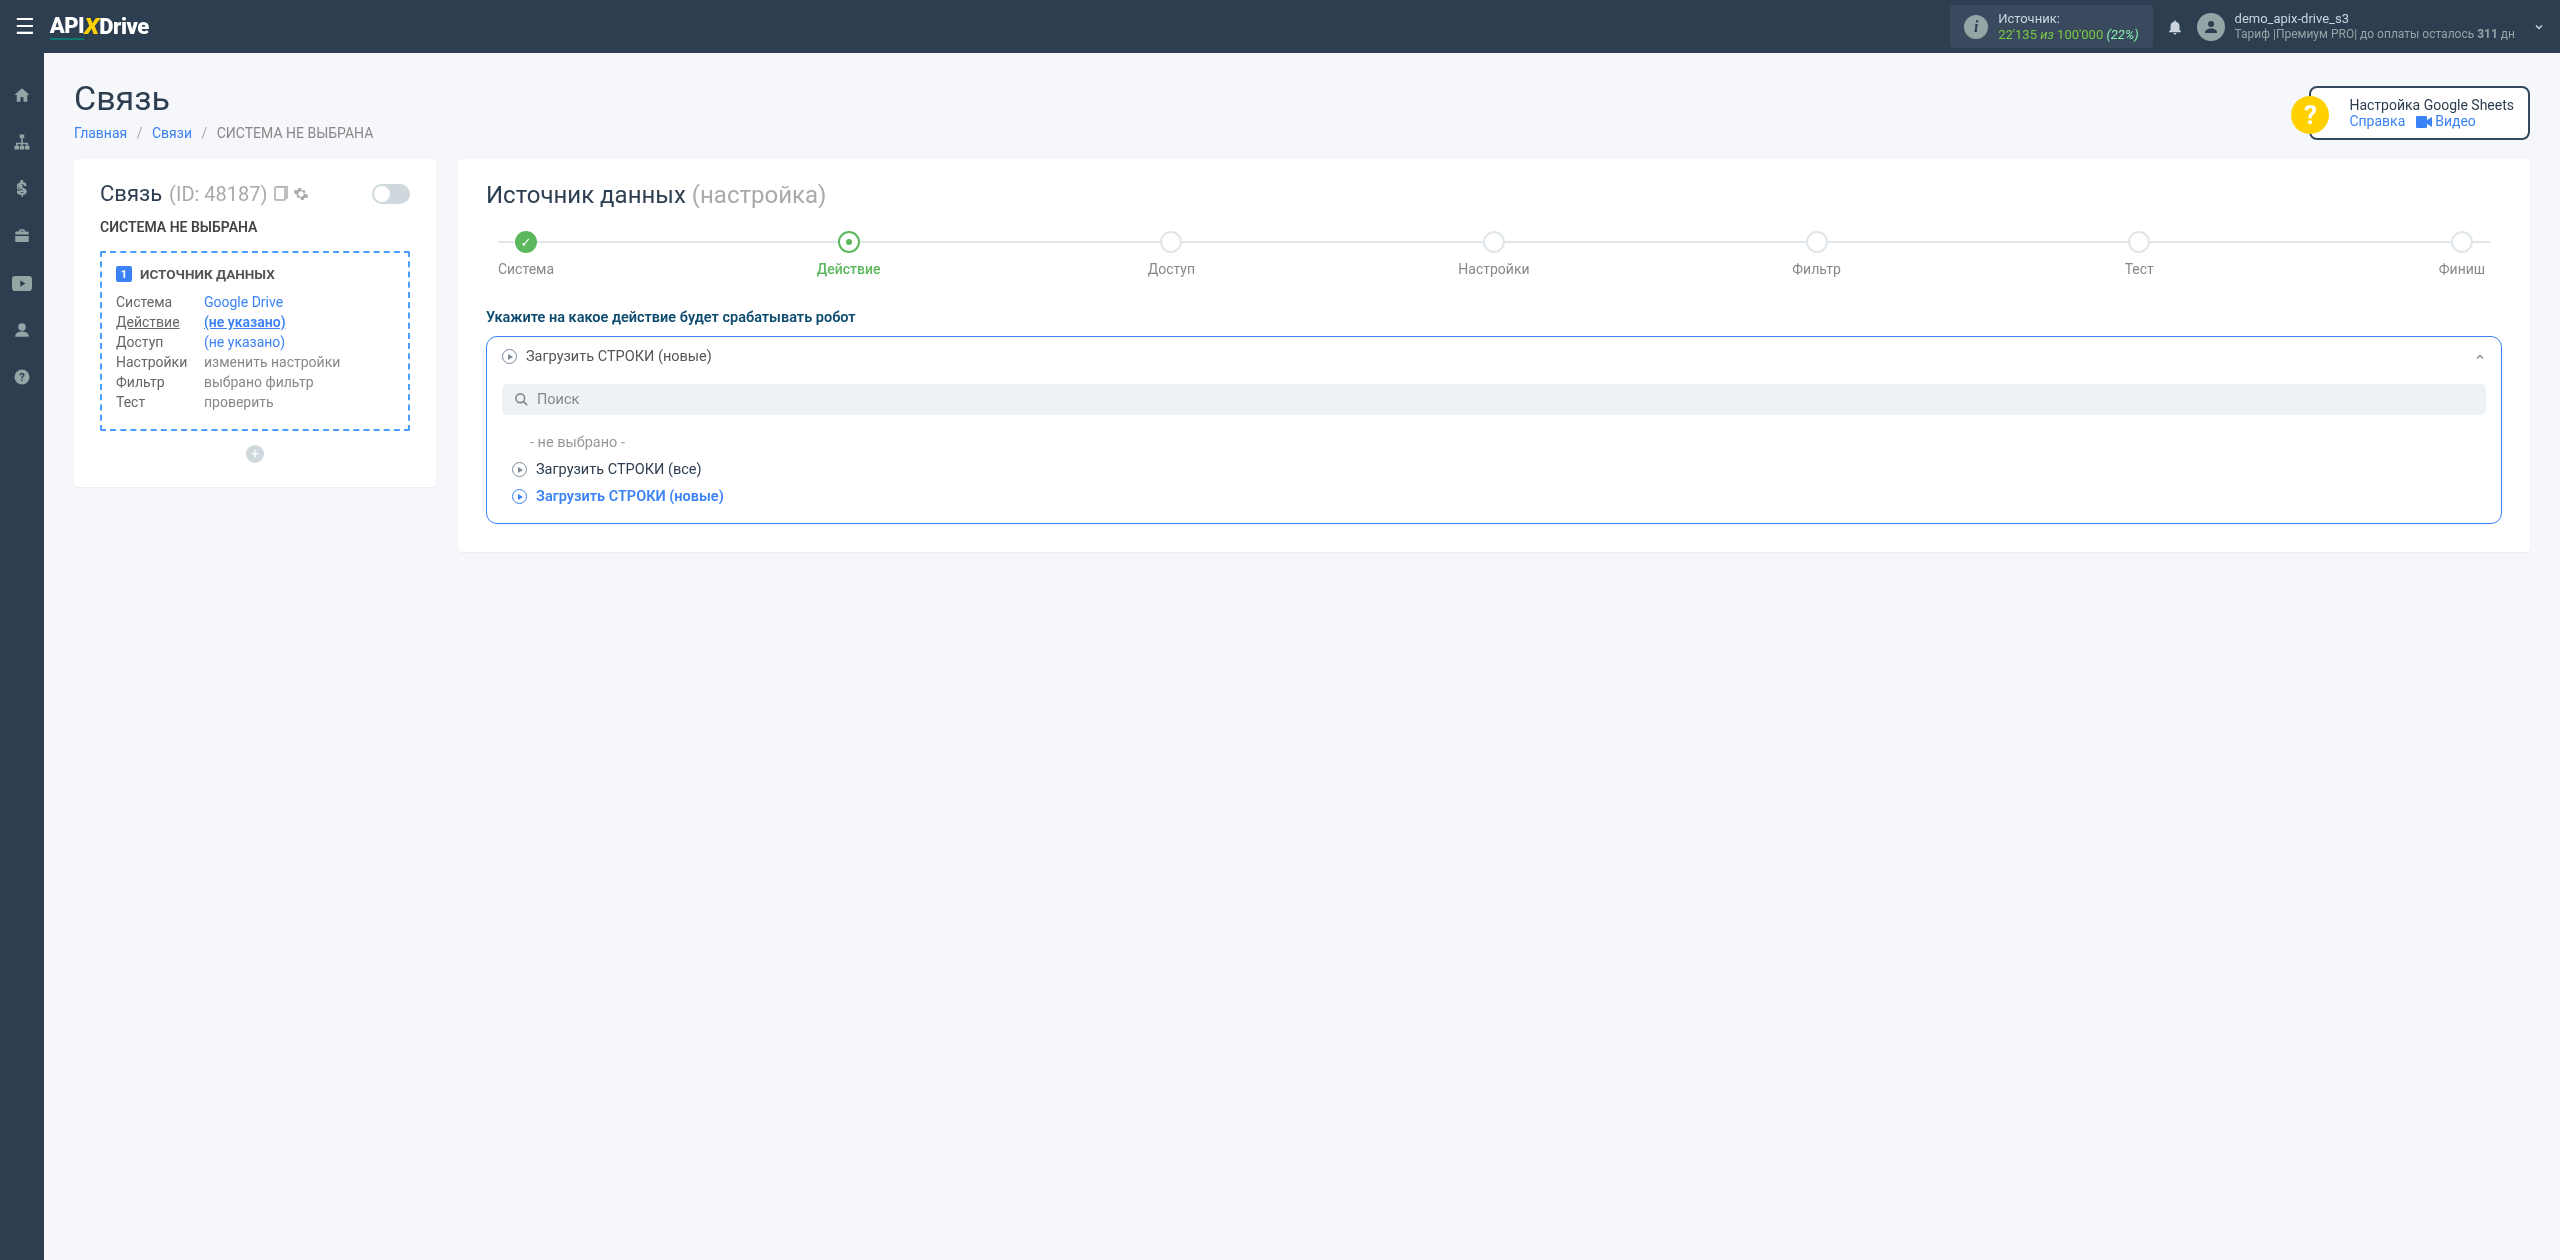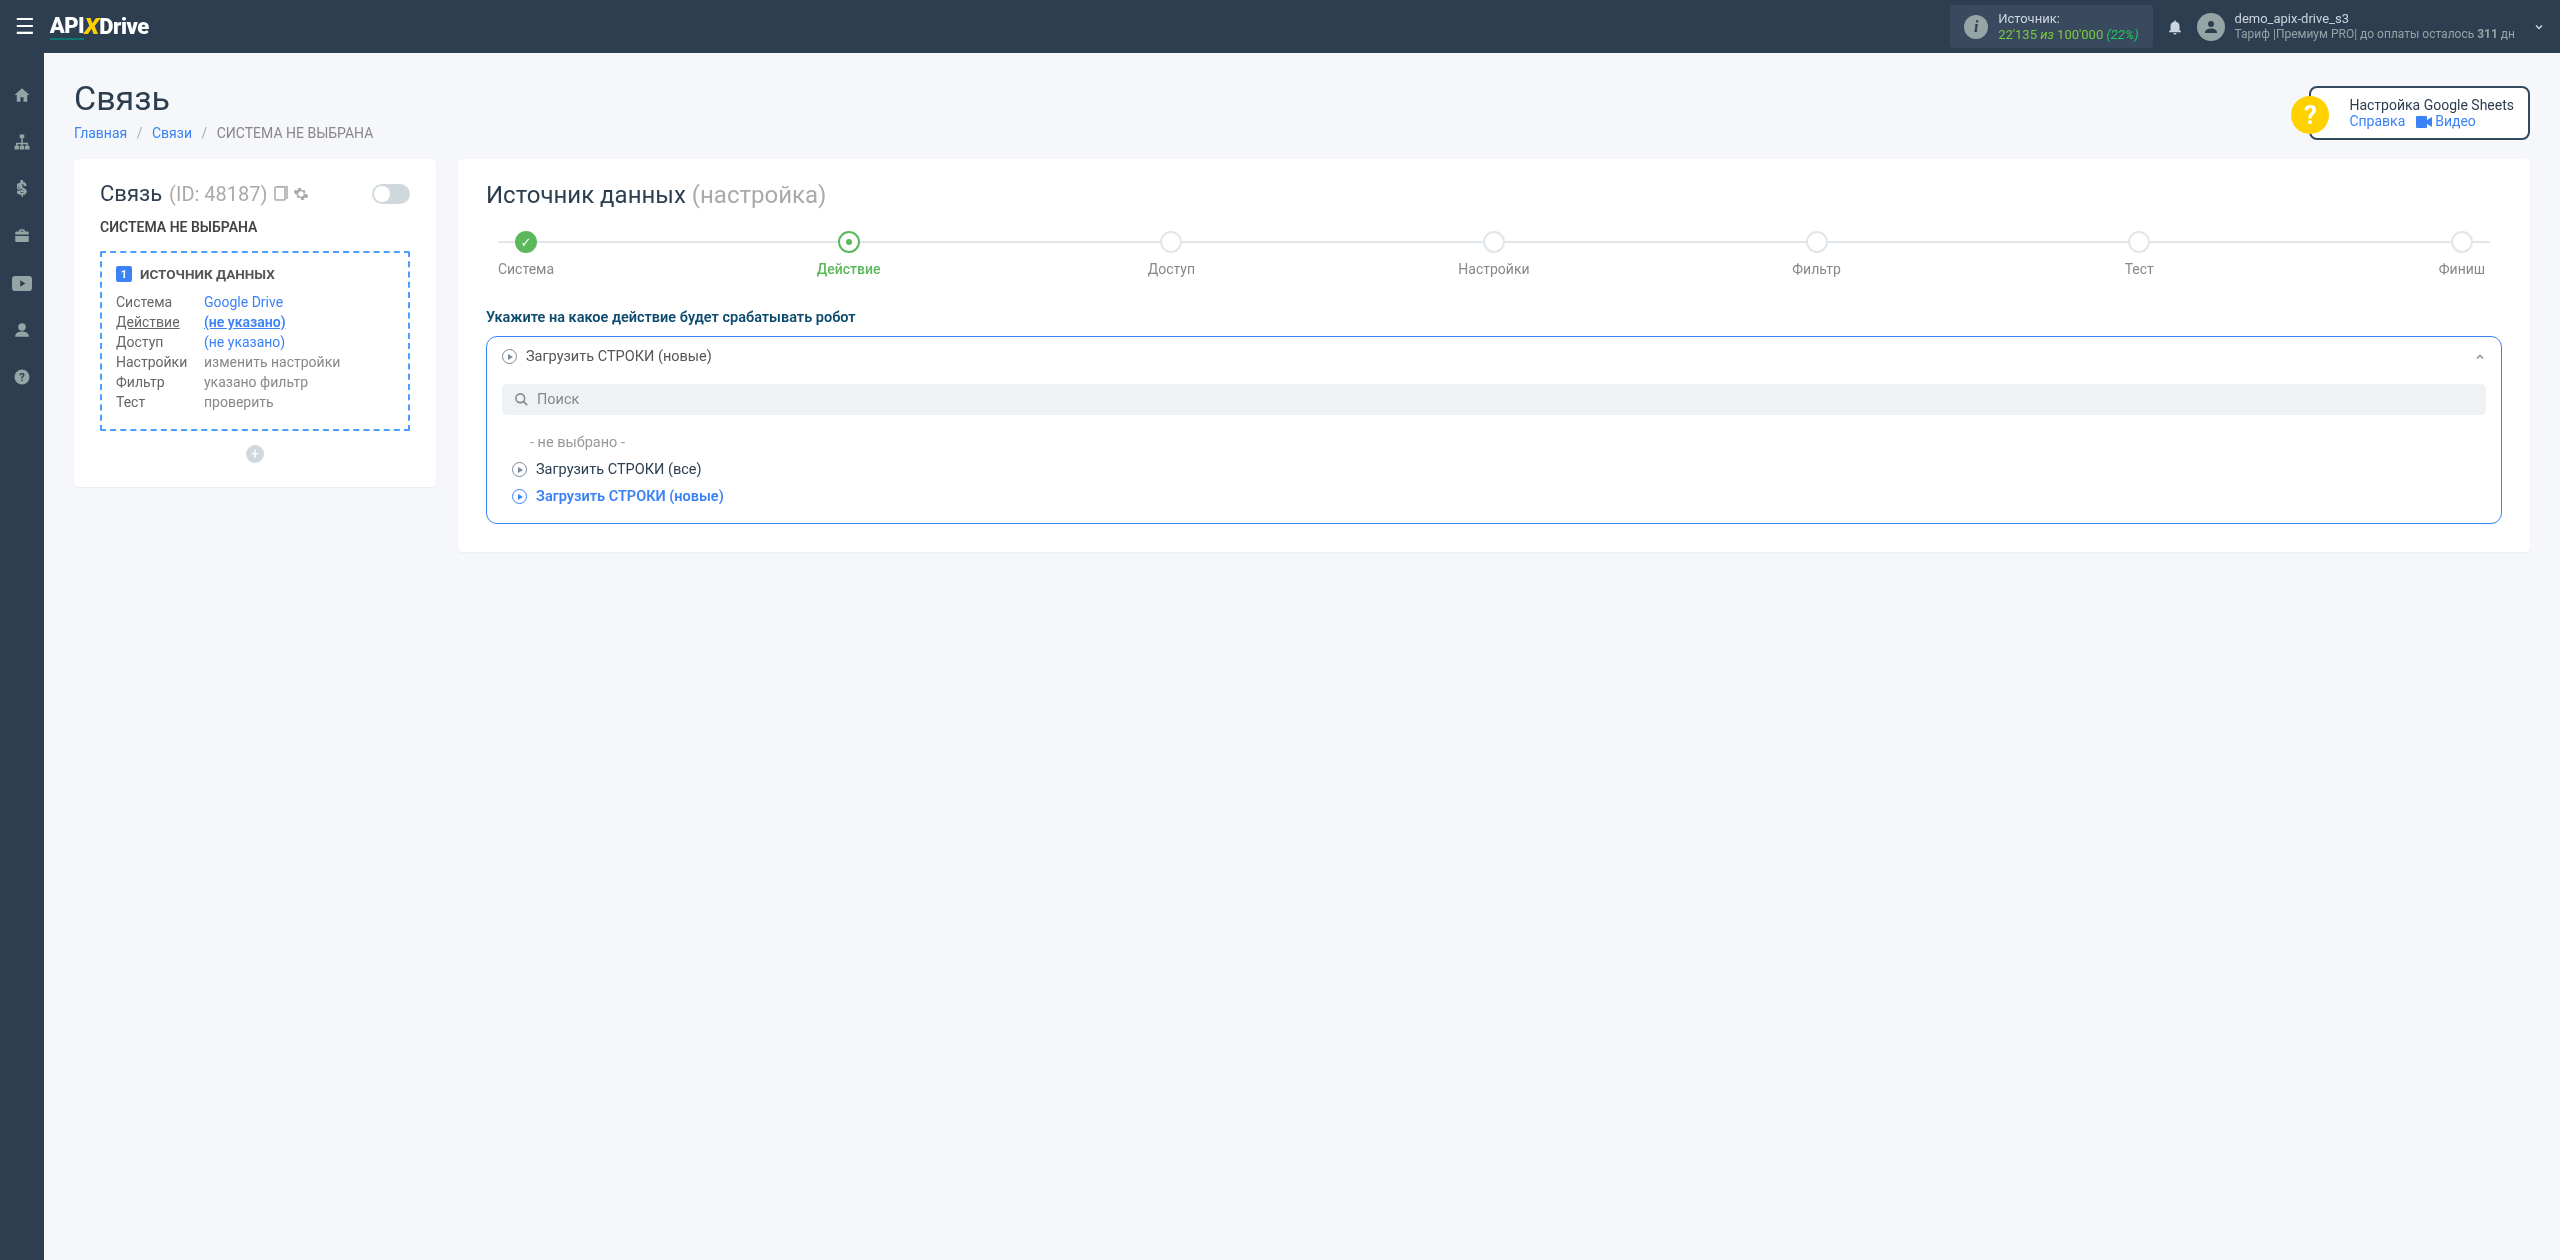--- a/index.html
+++ b/index.html
@@ -93,21 +93,21 @@
   </div>
   <div class="topbar-right">
     <div class="actions-box">
       <div class="info-icon">i</div>
       <div class="actions-text">
         <div>Источник:</div>
         <div>
           <span class="actions-green">22'135</span>
           <span class="actions-green" style="font-style:italic">из</span>
           <span class="actions-green">100'000</span>
-          <span style="font-style:italic;color:#22c55e">(22%)</span>
+          <span style="font-style:italic;color:#86efac">(22%)</span>
         </div>
       </div>
     </div>
     <div class="bell">
       <svg width="18" height="18" viewBox="0 0 24 24" fill="currentColor">
           <path d="M12 22a2 2 0 0 0 2-2h-4a2 2 0 0 0 2 2zm6-6V11a6 6 0 0 0-5-5.91V4a1 1 0 1 0-2 0v1.09A6 6 0 0 0 6 11v5l-2 2v1h16v-1z"></path>
         </svg>
     </div>
     <div class="user-area">
       <div class="avatar-icon">
@@ -241,21 +241,21 @@
           <div class="kv-row">
               <span class="k">Доступ</span>
               <span class="v link">(не указано)</span>
             </div>
           <div class="kv-row">
               <span class="k">Настройки</span>
               <span class="v">изменить настройки</span>
             </div>
           <div class="kv-row">
               <span class="k">Фильтр</span>
-              <span class="v">указано фильтр</span>
+              <span class="v">выбрано фильтр</span>
             </div>
           <div class="kv-row">
               <span class="k">Тест</span>
               <span class="v">проверить</span>
             </div>
         </div>
         <div class="add-btn">+</div>
       </div>
 
       <div class="panel-right">

